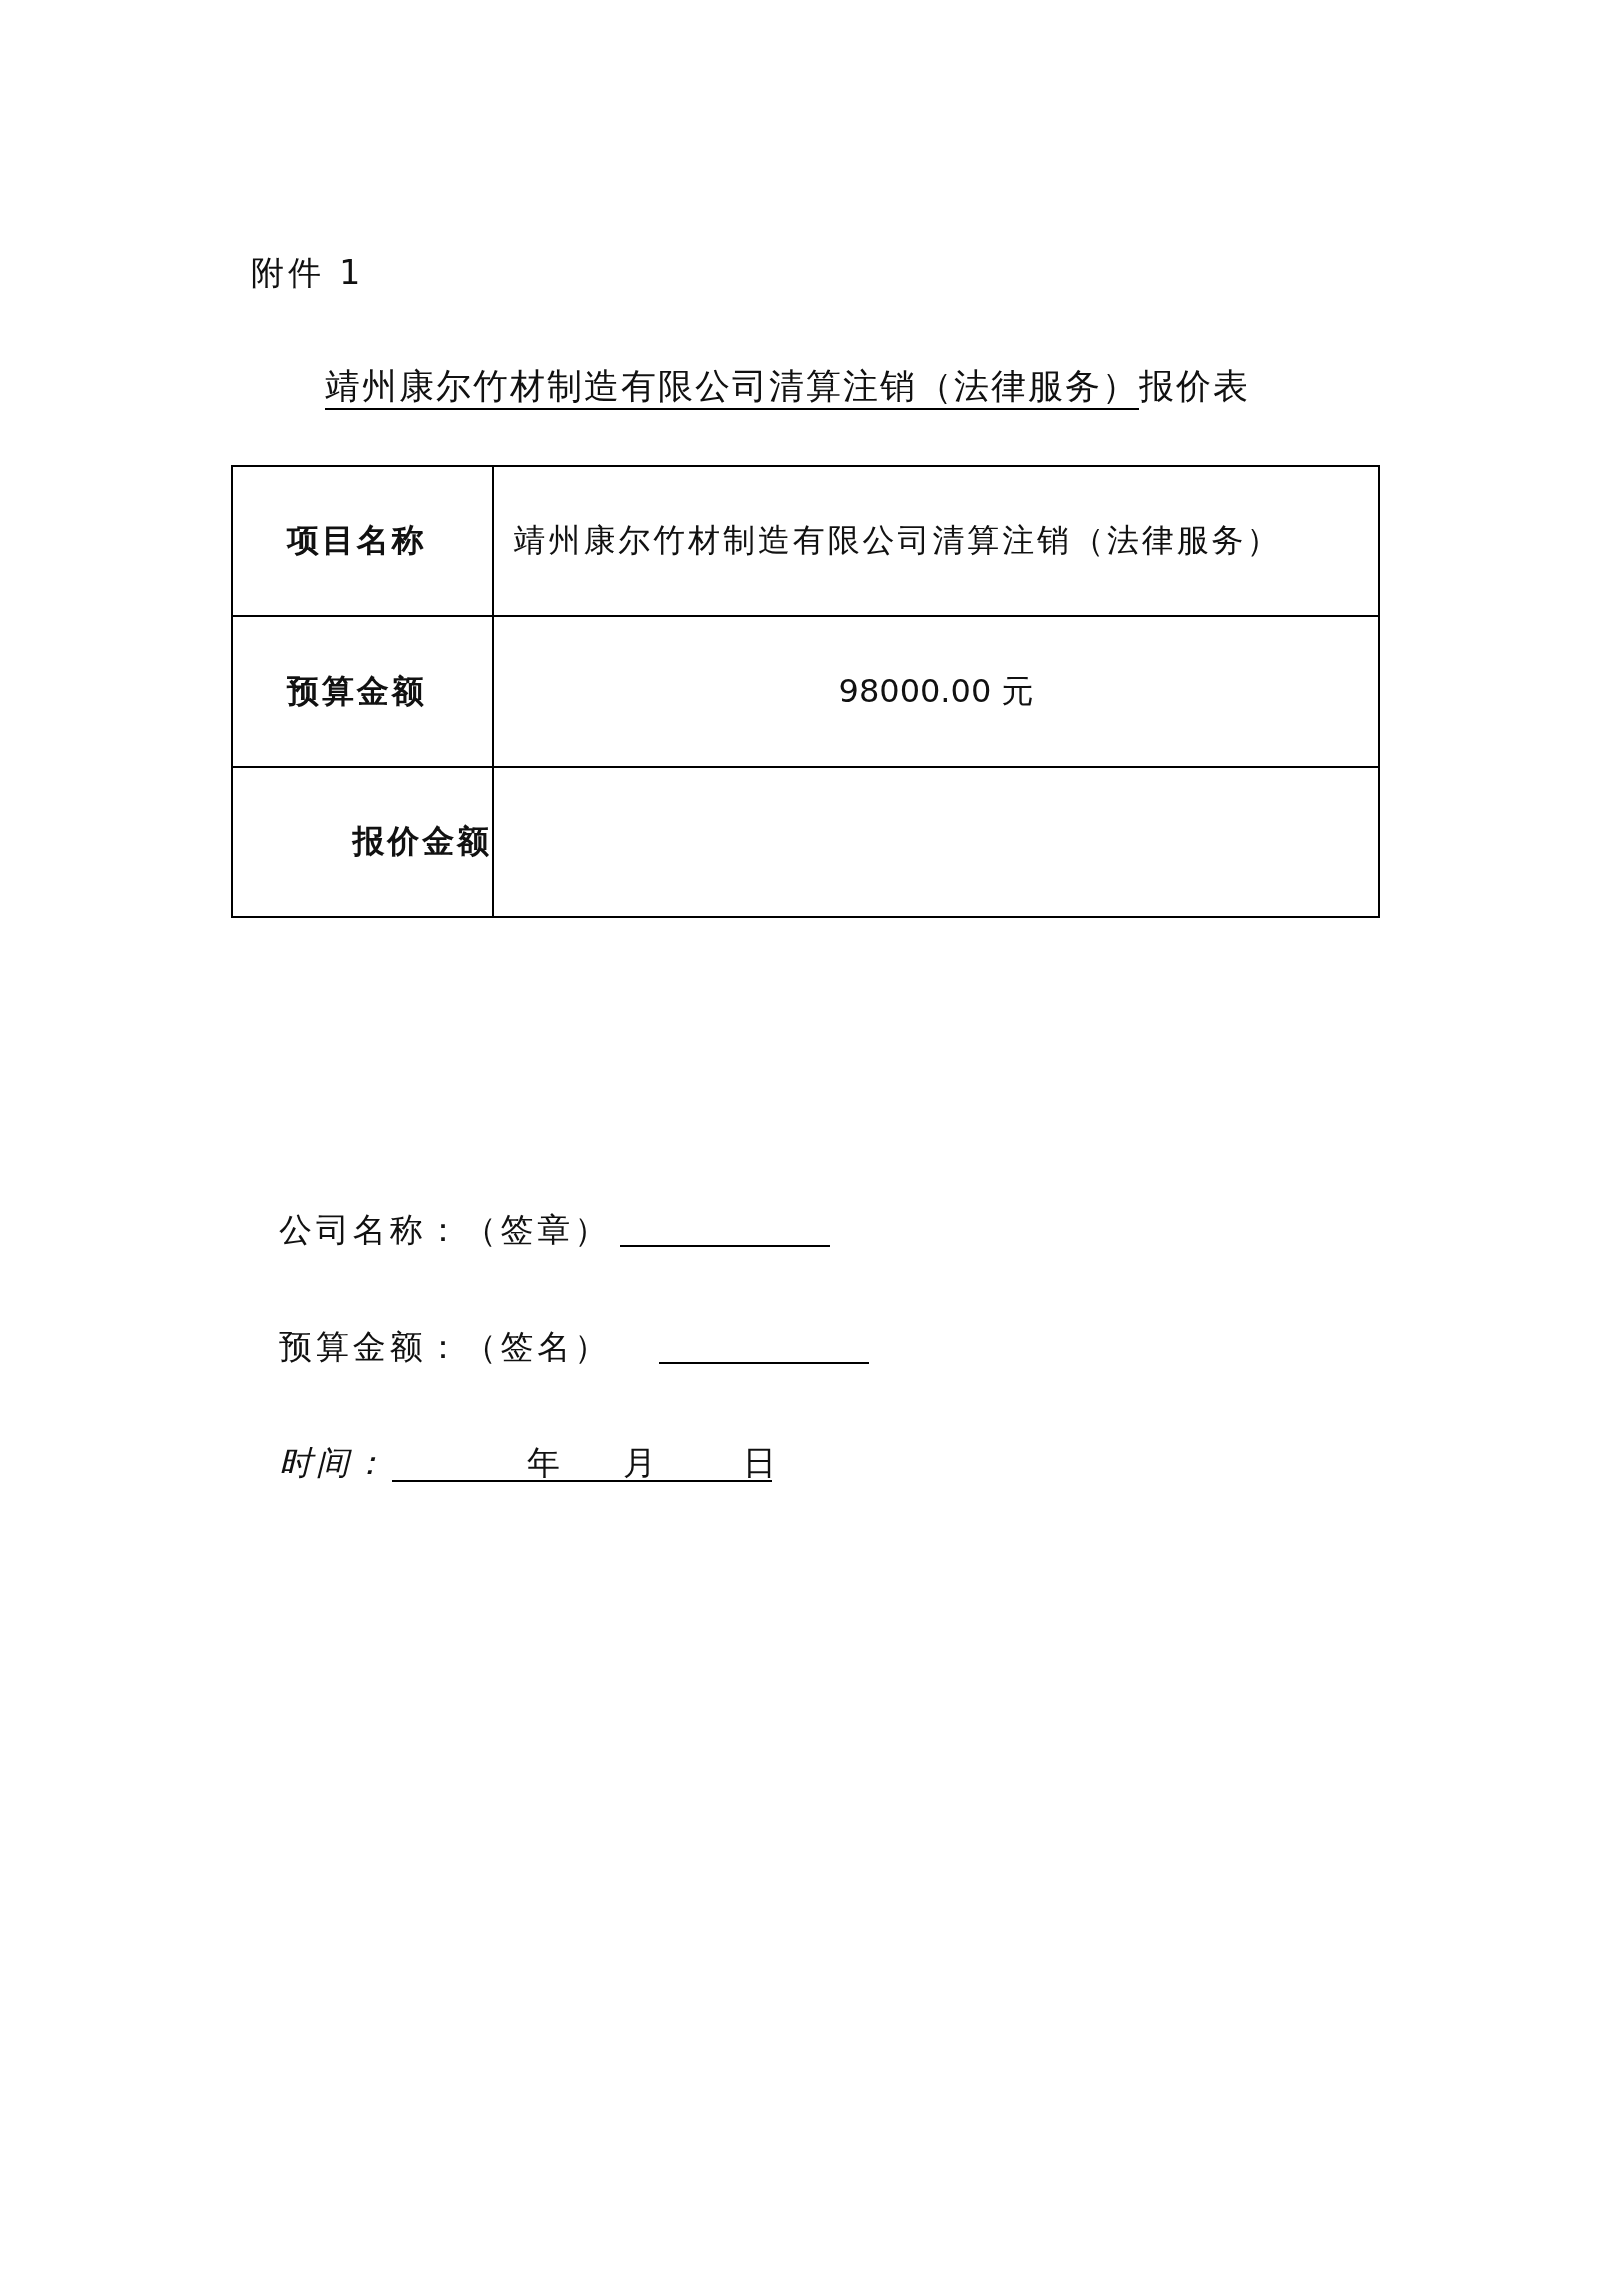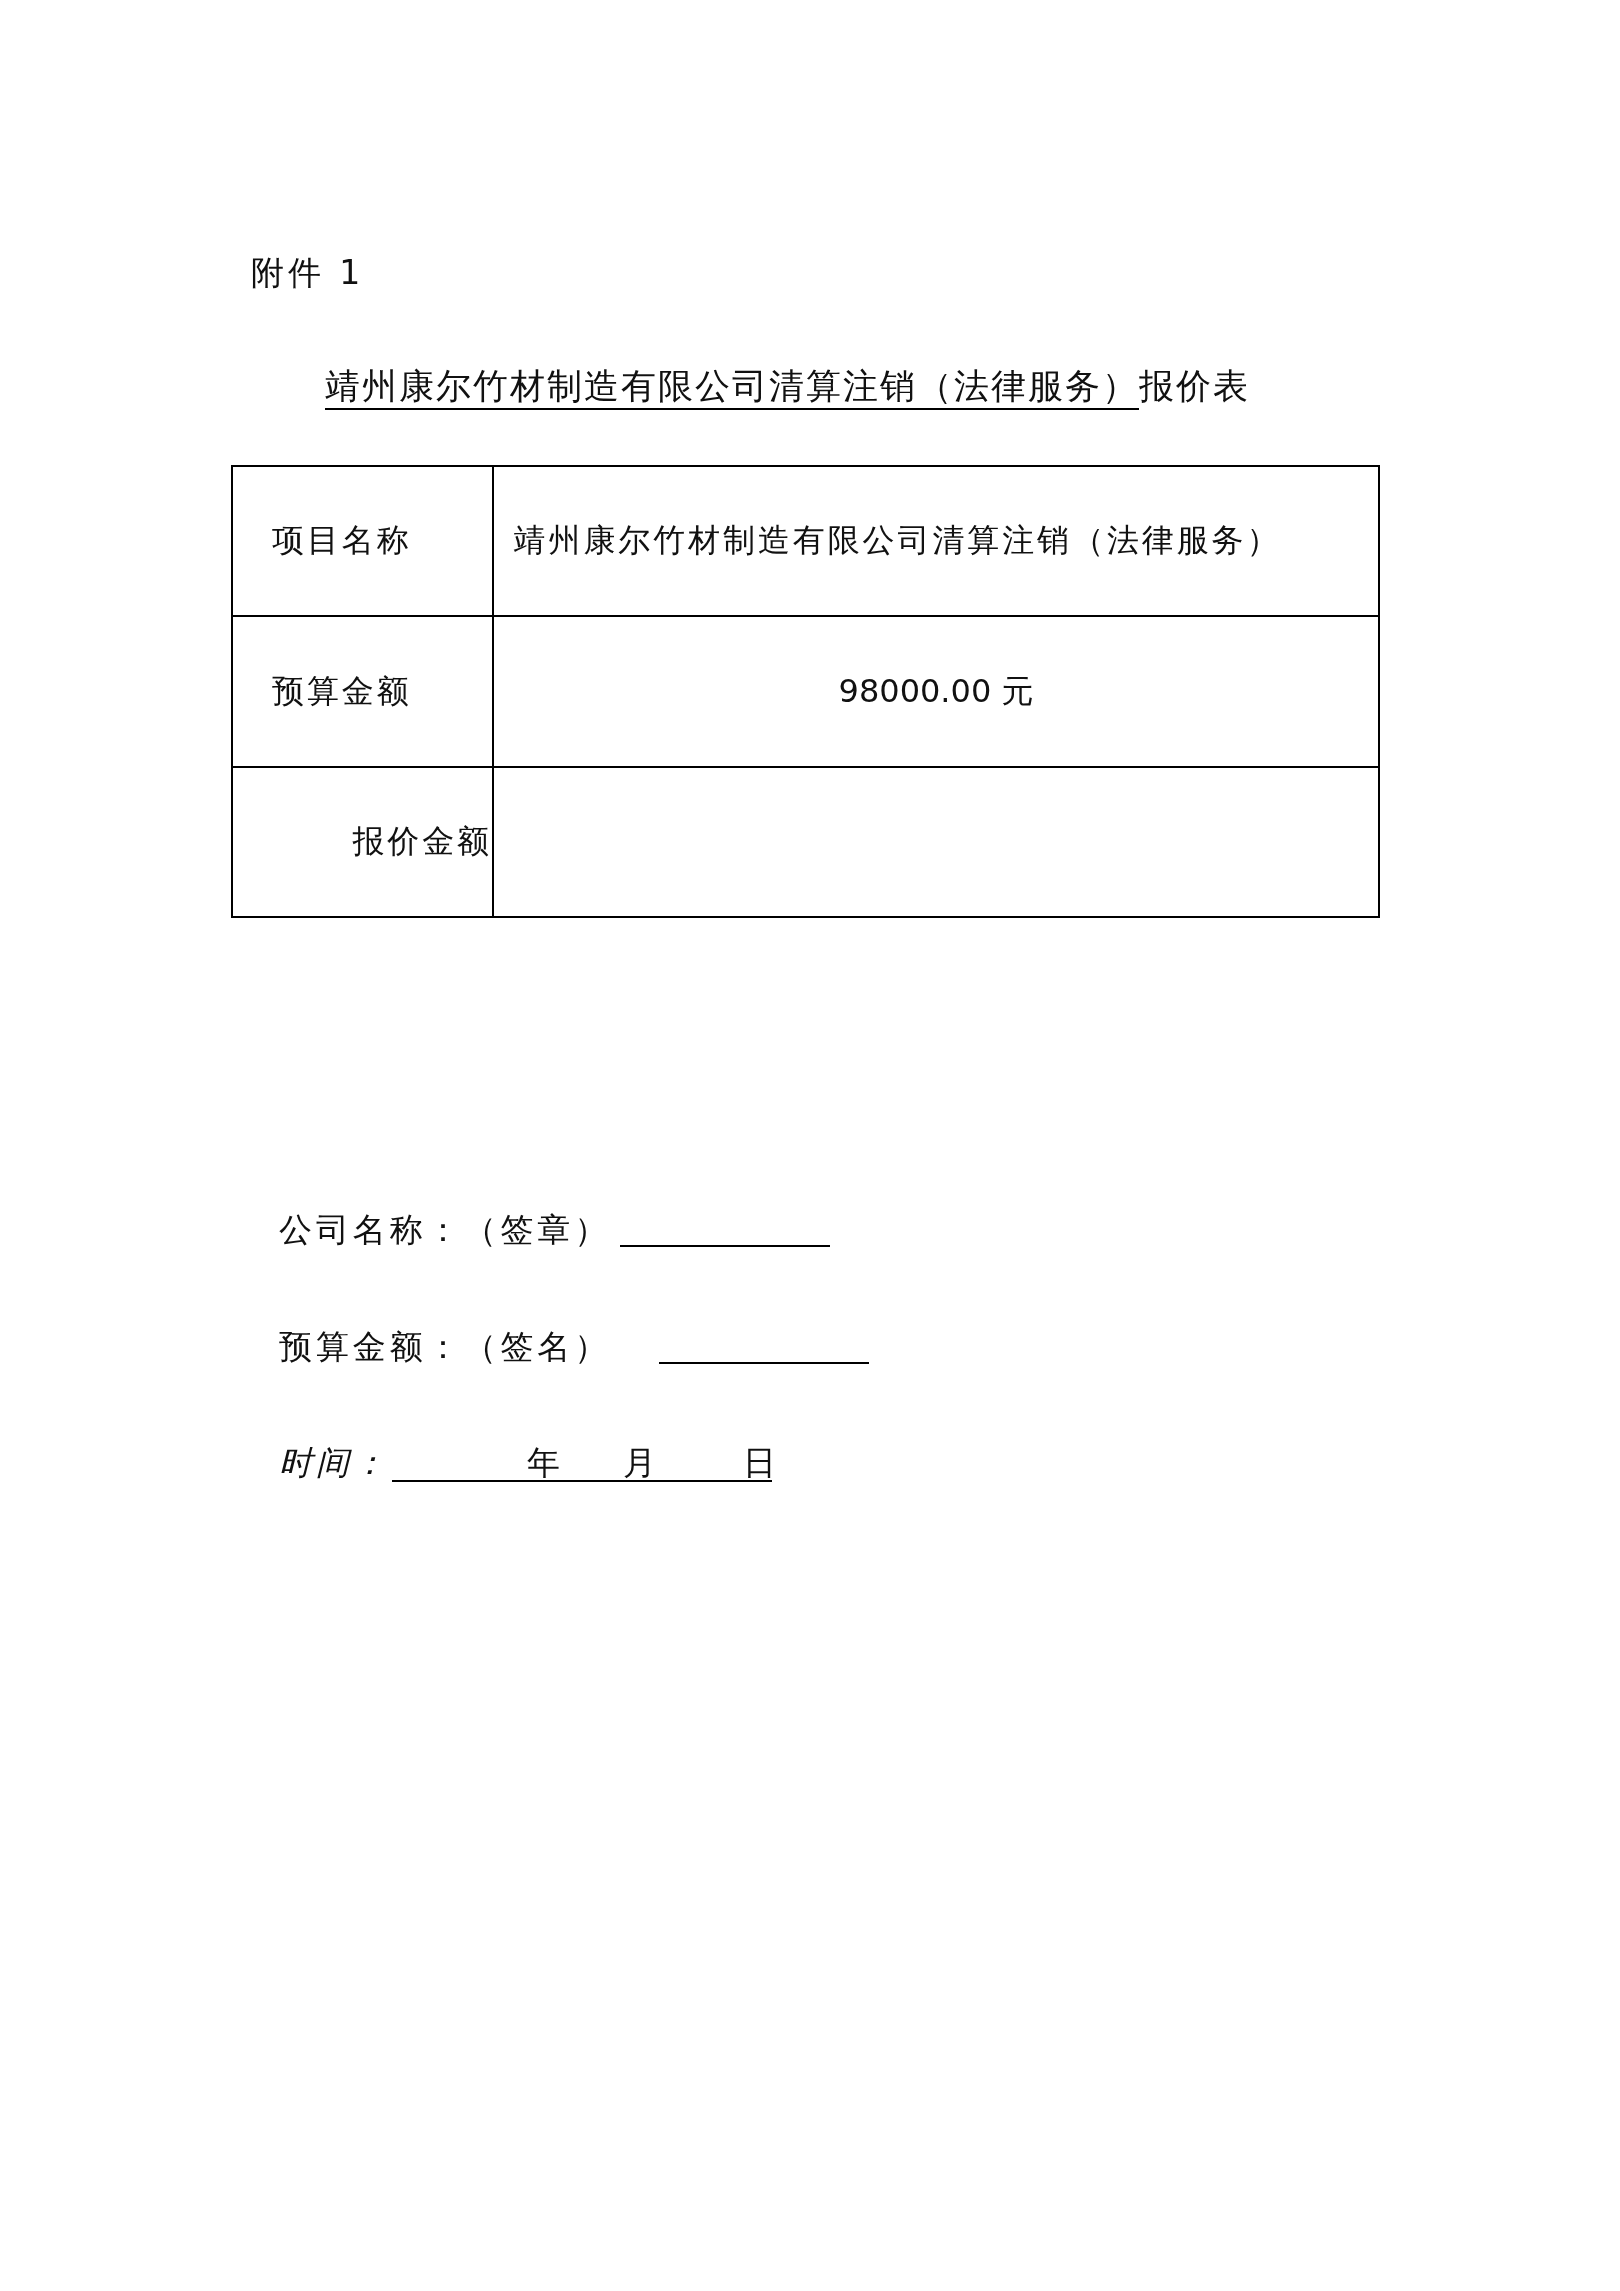--- a/index.html
+++ b/index.html
@@ -53,21 +53,21 @@
       font-size: 32px;
       letter-spacing: 2.9px;
       vertical-align: middle;
       white-space: nowrap;
     }
     .quote-table col.c1 { width: 261px; }
     .quote-table col.c2 { width: 886px; }
     .quote-table tr.r1 td { height: 148px; }
     .quote-table tr.r2 td { height: 149px; }
     .quote-table tr.r3 td { height: 148px; text-align: right; }
-    .quote-table td.label { padding-left: 39px; }
+    .quote-table td.label { padding-left: 54px; font-weight: bold; }
     .quote-table td.value-left { padding-left: 19.6px; }
     .quote-table td.value-center { text-align: center; letter-spacing: 0; }
 
     .sig-row {
       left: 279px;
       font-size: 33px;
       line-height: 43px;
       letter-spacing: 3.9px;
       white-space: nowrap;
     }

